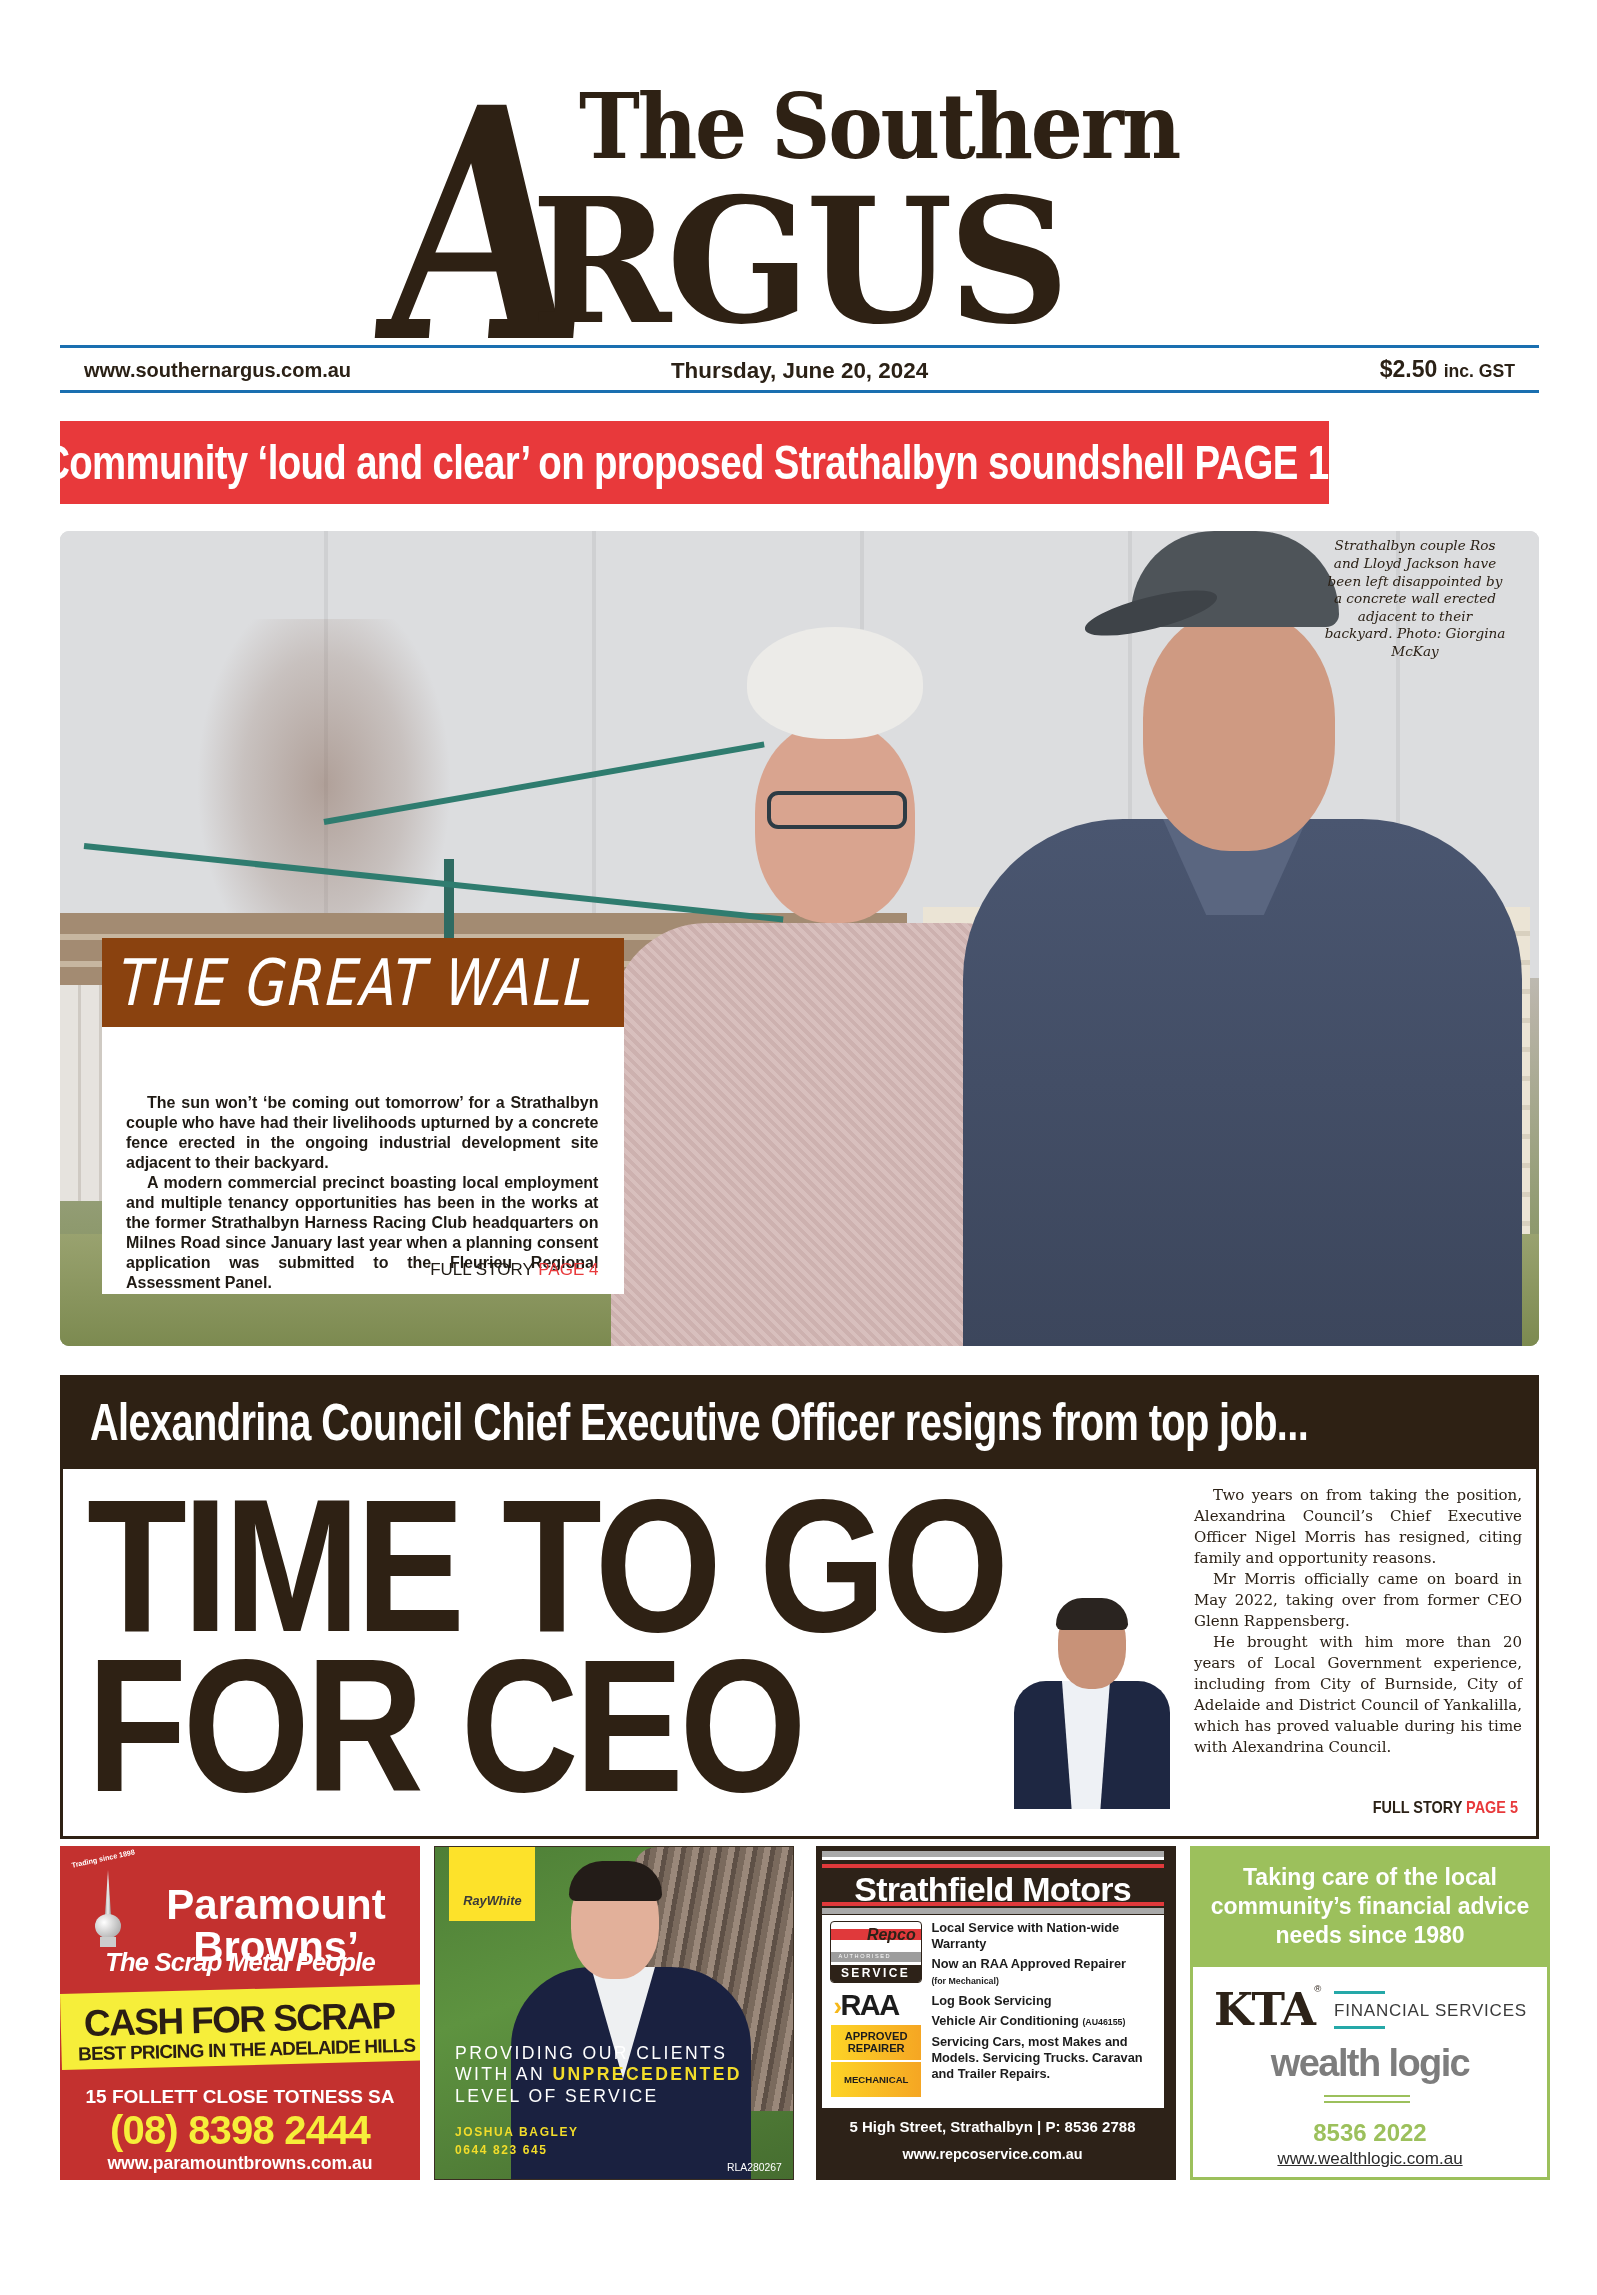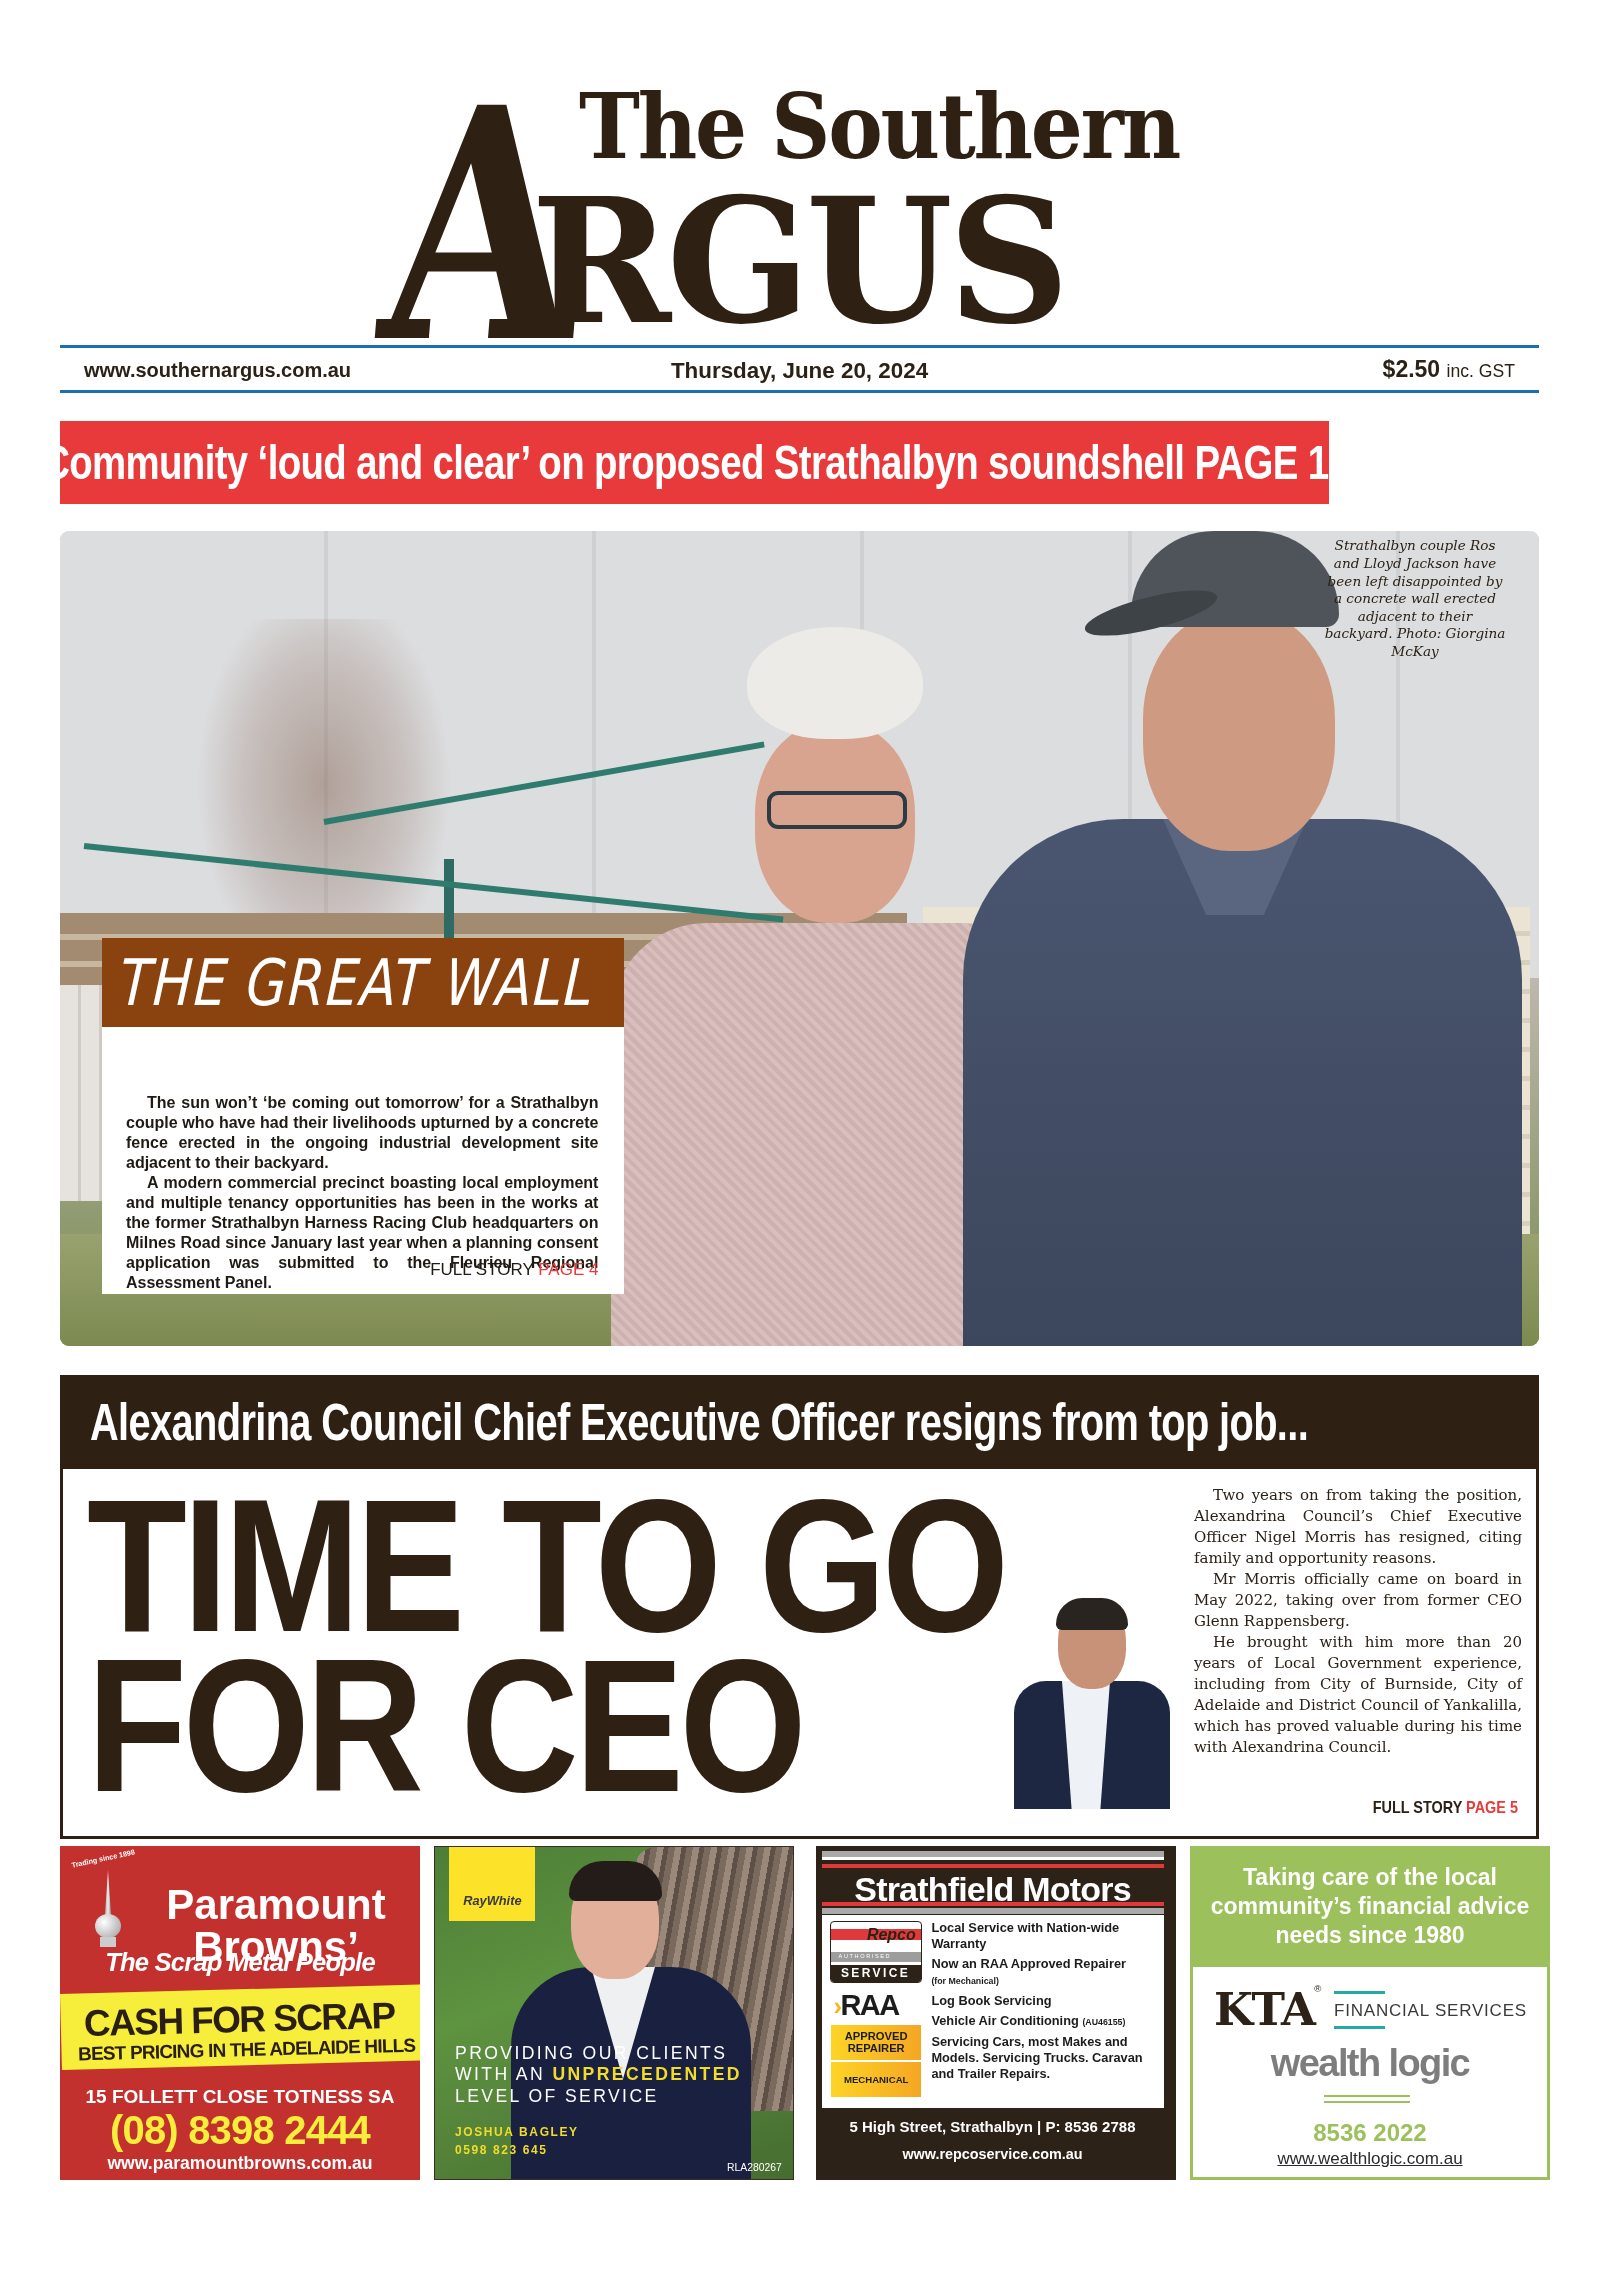--- a/index.html
+++ b/index.html
@@ -14,21 +14,21 @@
     font-size: 89px; line-height: 1; color: #2e2114; letter-spacing: -2.4px; transform: scaleX(0.92); transform-origin: left top; white-space: nowrap; }
   .mast-rgus { position: absolute; left: 132px; top: 102px; font-family: "DejaVu Serif", serif; font-weight: bold;
     font-size: 172px; line-height: 1; color: #2e2114; letter-spacing: -4.8px; transform: scaleX(0.98); transform-origin: left top; white-space: nowrap; }
 
   
   .datebar { position: absolute; left: 60px; top: 345px; width: 1479px; height: 48px;
     border-top: 3.2px solid #1a6fb0; border-bottom: 3.2px solid #1a6fb0; }
   .datebar .url { position: absolute; left: 24px; top: 11.2px; font-size: 20px; font-weight: bold; color: #2b2116; }
   .datebar .date { position: absolute; left: 0; right: 0; top: 9.6px; text-align: center; font-size: 22.4px; font-weight: bold; color: #2b2116; }
   .datebar .price { position: absolute; right: 24px; top: 8px; font-size: 23px; font-weight: bold; color: #2b2116; }
-  .datebar .price small { font-size: 17.6px; font-weight: normal; }
+  .datebar .price small { font-size: 17.6px; font-weight: bold; }
 
   
   .red-banner { position: absolute; left: 60px; top: 421px; width: 1269px; height: 83px; background: #e8393b;
     display: flex; align-items: center; justify-content: center; }
   .red-banner span { color: #fff; font-weight: bold; font-size: 48px; letter-spacing: -0.8px; white-space: nowrap;
     transform: scaleX(0.80); display: inline-block; }
 
   
   .hero { position: absolute; left: 60px; top: 531px; width: 1479px; height: 815px; overflow: hidden;
     background: linear-gradient(180deg, #d7d8d9 0%, #c9cacb 45%, #b9b4a8 58%, #8f9a6f 85%, #7f8e5d 100%); border-radius: 9px; }
@@ -269,21 +269,21 @@
   <div class="rw-head"></div>
   <div class="rw-hair"></div>
   <div class="rw-logo">
       <span>RayWhite</span>
     </div>
   <div class="rw-line" style="top:196px;">PROVIDING OUR CLIENTS</div>
   <div class="rw-line" style="top:217px;"><span>WITH AN </span><span class="y">UNPRECEDENTED</span></div>
   <div class="rw-line" style="top:239px;">LEVEL OF SERVICE</div>
   <div class="rw-agent">
     <div>JOSHUA BAGLEY</div>
-    <div>0598 823 645</div>
+    <div>0644 823 645</div>
   </div>
   <div class="rw-rla">RLA280267</div>
 </aside>
 
 <aside class="ad ad-strathfield">
   <div class="sm-stripes" style="top:3.2px;">
       <div class="g"></div>
       <div class="w"></div>
       <div class="r"></div>
     </div>

